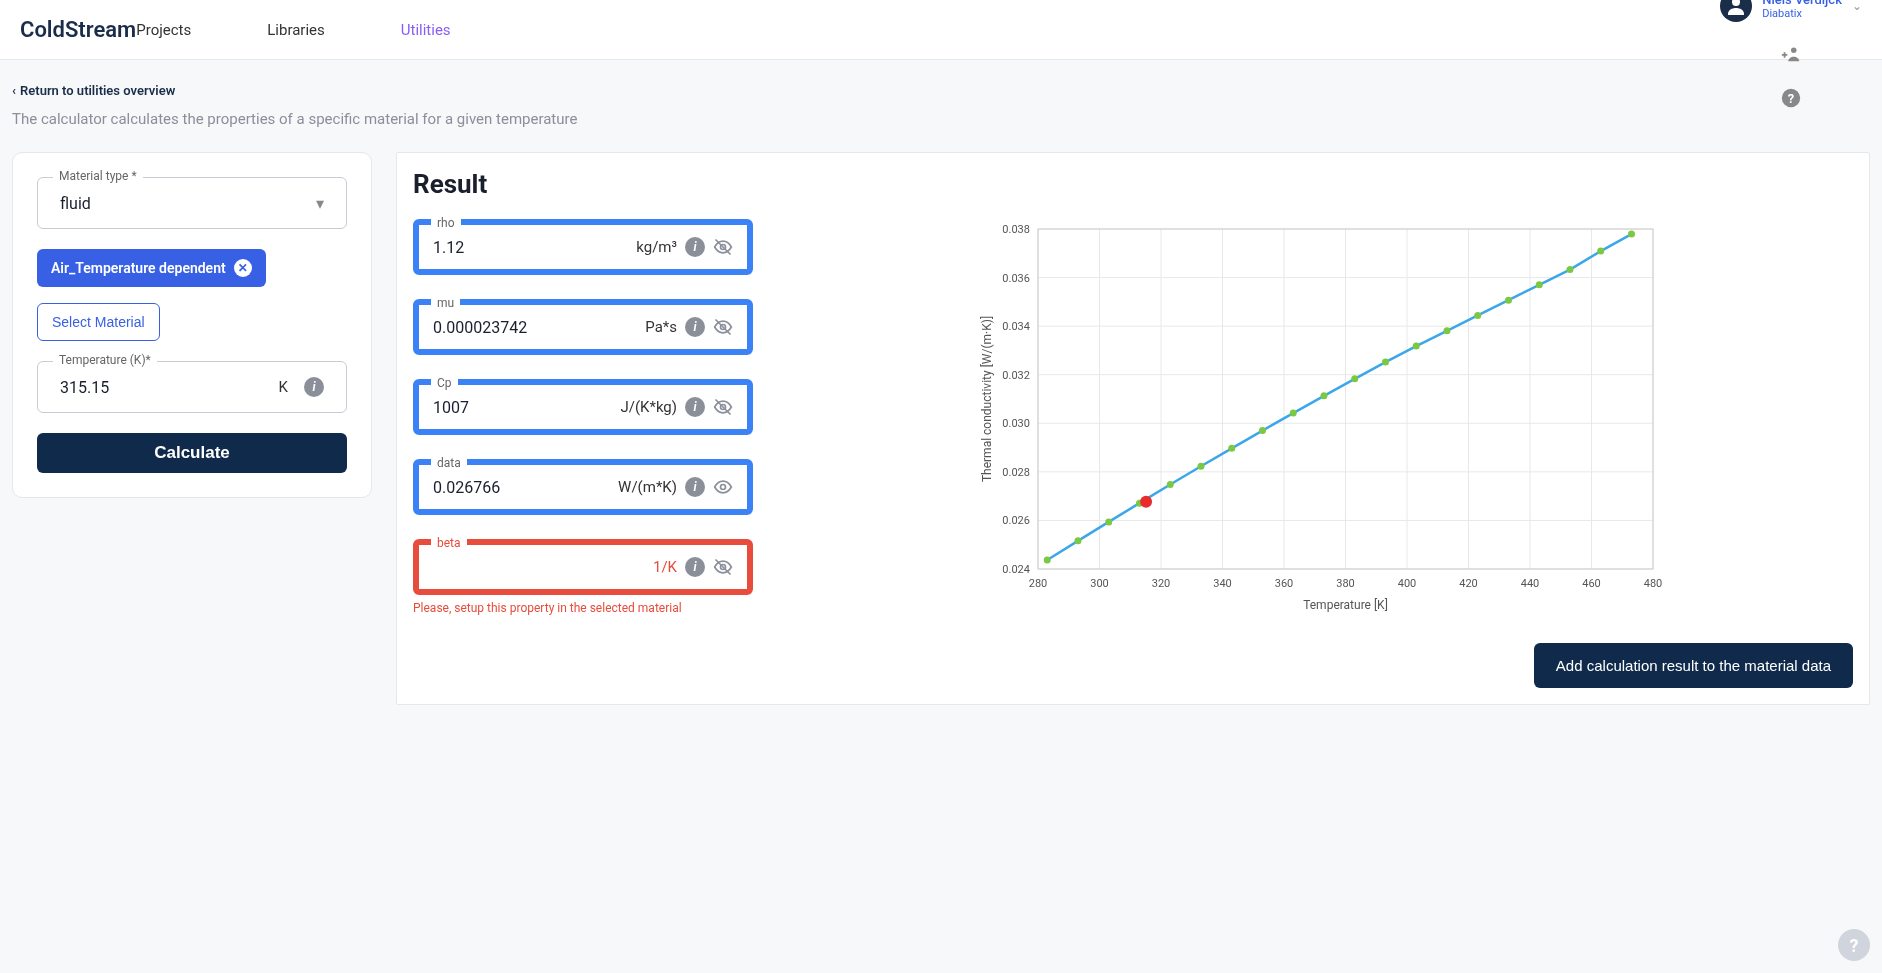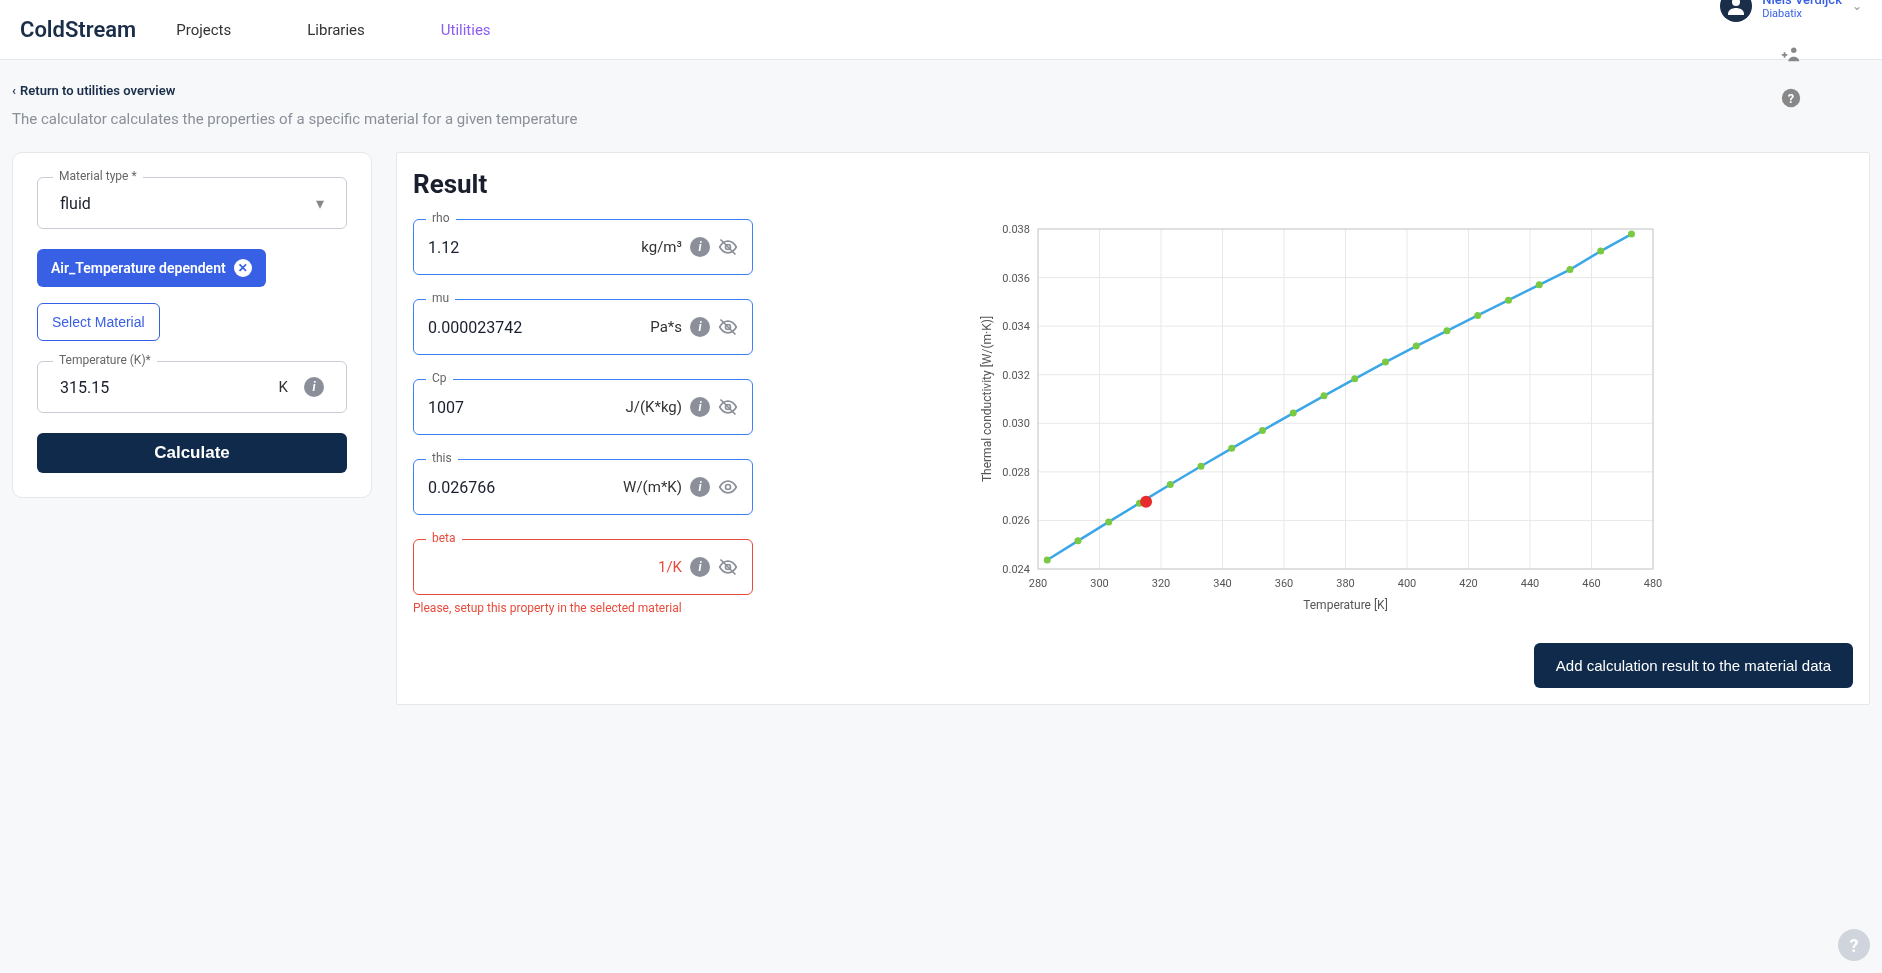--- a/index.html
+++ b/index.html
@@ -1,18 +1,18 @@
 <!DOCTYPE html>
 <html><head>
 <meta charset="utf-8">
 <style>
 * { box-sizing: border-box; margin: 0; padding: 0; }
 body { font-family: -apple-system, BlinkMacSystemFont, "Segoe UI", Roboto, Arial, sans-serif; background: #f7f8fa; color: #1a1f2e; }
 .header { background: #fff; height: 60px; display: flex; align-items: center; padding: 0 20px; border-bottom: 1px solid #e5e7eb; }
-.logo { font-size: 22px; font-weight: 600; color: #1a1f2e; margin-right: 40px; }
+.logo { font-size: 22px; font-weight: 600; color: #1a1f2e; }
 .logo-cold { color: #1a2e4a; }
 .logo-stream { color: #1a2e4a; position: relative; }
 .nav { display: flex; gap: 76px; }
 .nav-item { font-size: 15px; color: #333; cursor: pointer; }
 .nav-item.active { color: #8b5cf6; }
 .header-right { margin-left: auto; display: flex; align-items: center; gap: 20px; flex-direction: column; }
 .credits { display: flex; align-items: center; gap: 8px; font-size: 15px; }
 .credits-blue { color: #3860e4; font-weight: 500; }
 .credits-grey { color: #666; }
 .user-block { display: flex; align-items: center; gap: 10px; cursor: pointer; }
@@ -37,21 +37,21 @@
 .info-circle { width: 20px; height: 20px; border-radius: 50%; background: #8a8f99; color: #fff; display: inline-flex; align-items: center; justify-content: center; font-size: 12px; font-weight: bold; font-style: italic; cursor: pointer; }
 .chip { display: inline-flex; align-items: center; background: #3860e4; color: #fff; border-radius: 6px; padding: 10px 14px; font-size: 14px; font-weight: 600; margin-bottom: 16px; gap: 8px; }
 .chip-close { width: 18px; height: 18px; border-radius: 50%; background: #fff; color: #3860e4; display: flex; align-items: center; justify-content: center; font-size: 12px; cursor: pointer; font-weight: bold; }
 .btn-row { display: flex; gap: 10px; margin-bottom: 20px; }
 .btn-outline { border: 1px solid #3860e4; color: #3860e4; background: #fff; border-radius: 6px; padding: 10px 14px; font-size: 14px; font-weight: 500; cursor: pointer; }
 .btn-primary { width: 100%; height: 40px; background: #0f2a4a; color: #fff; border: none; border-radius: 6px; font-size: 17px; font-weight: 600; cursor: pointer; text-align: center; }
 .right-panel { flex: 1; background: #fff; border: 1px solid #e5e7eb; border-radius: 2px; padding: 16px; }
 .result-title { font-size: 26px; font-weight: 700; margin-bottom: 20px; }
 .result-layout { display: flex; gap: 40px; }
 .result-fields { width: 340px; }
-.result-field { position: relative; border: 1px solid #3b82f6; border-radius: 6px; height: 56px; margin-bottom: 24px; padding: 0 14px; display: flex; align-items: center; justify-content: space-between; }
+.result-field { position: relative; border: 6px solid #3b82f6; border-radius: 6px; height: 56px; margin-bottom: 24px; padding: 0 14px; display: flex; align-items: center; justify-content: space-between; }
 .result-field.error { border-color: #e74c3c; }
 .result-field-label { position: absolute; top: -9px; left: 12px; background: #fff; padding: 0 6px; font-size: 12px; color: #666; }
 .result-field.error .result-field-label { color: #e74c3c; }
 .result-field.error .result-value-text { color: #e74c3c; }
 .result-value-text { font-size: 16px; color: #1a1f2e; }
 .result-right { display: flex; align-items: center; gap: 8px; }
 .result-unit { font-size: 15px; color: #333; }
 .result-field.error .result-unit { color: #e74c3c; }
 .eye-icon { width: 20px; height: 20px; color: #8a8f99; cursor: pointer; }
 .error-msg { color: #e74c3c; font-size: 12px; margin-top: -18px; margin-bottom: 8px; }
@@ -191,21 +191,21 @@
               <span class="result-unit">J/(K*kg)</span>
               <span class="info-circle">i</span>
               <span class="eye-icon"><svg viewBox="0 0 24 24" fill="none" stroke="#8a8f99" stroke-width="2">
                     <path d="M2 12s4-7 10-7 10 7 10 7-4 7-10 7-10-7-10-7z"></path>
                     <circle cx="12" cy="12" r="3"></circle>
                     <line x1="3" y1="3" x2="21" y2="21"></line>
                   </svg></span>
             </div>
           </div>
           <div class="result-field">
-            <span class="result-field-label">this</span>
+            <span class="result-field-label">data</span>
             <span class="result-value-text">0.026766</span>
             <div class="result-right">
               <span class="result-unit">W/(m*K)</span>
               <span class="info-circle">i</span>
               <span class="eye-icon"><svg viewBox="0 0 24 24" fill="none" stroke="#8a8f99" stroke-width="2">
                     <path d="M2 12s4-7 10-7 10 7 10 7-4 7-10 7-10-7-10-7z"></path>
                     <circle cx="12" cy="12" r="3"></circle>
                   </svg></span>
             </div>
           </div>

